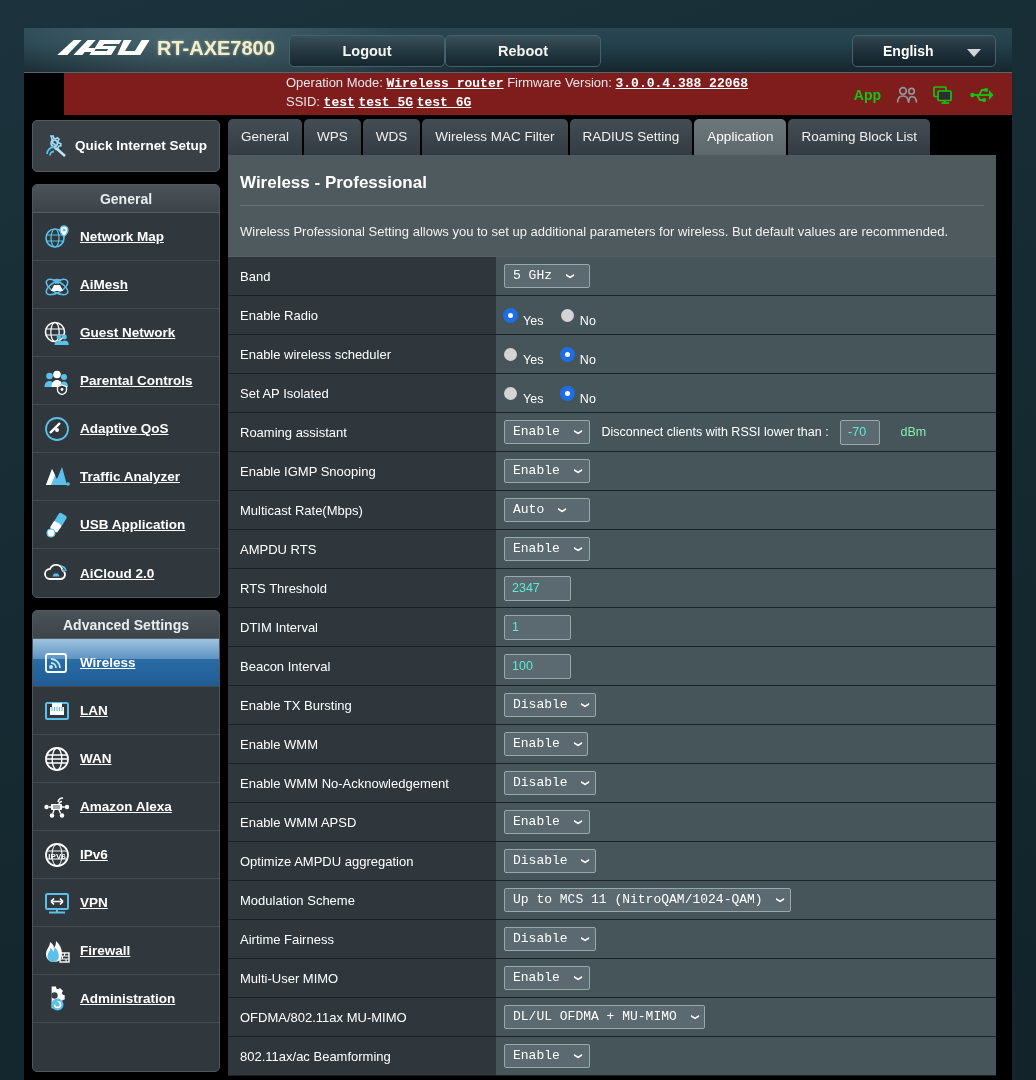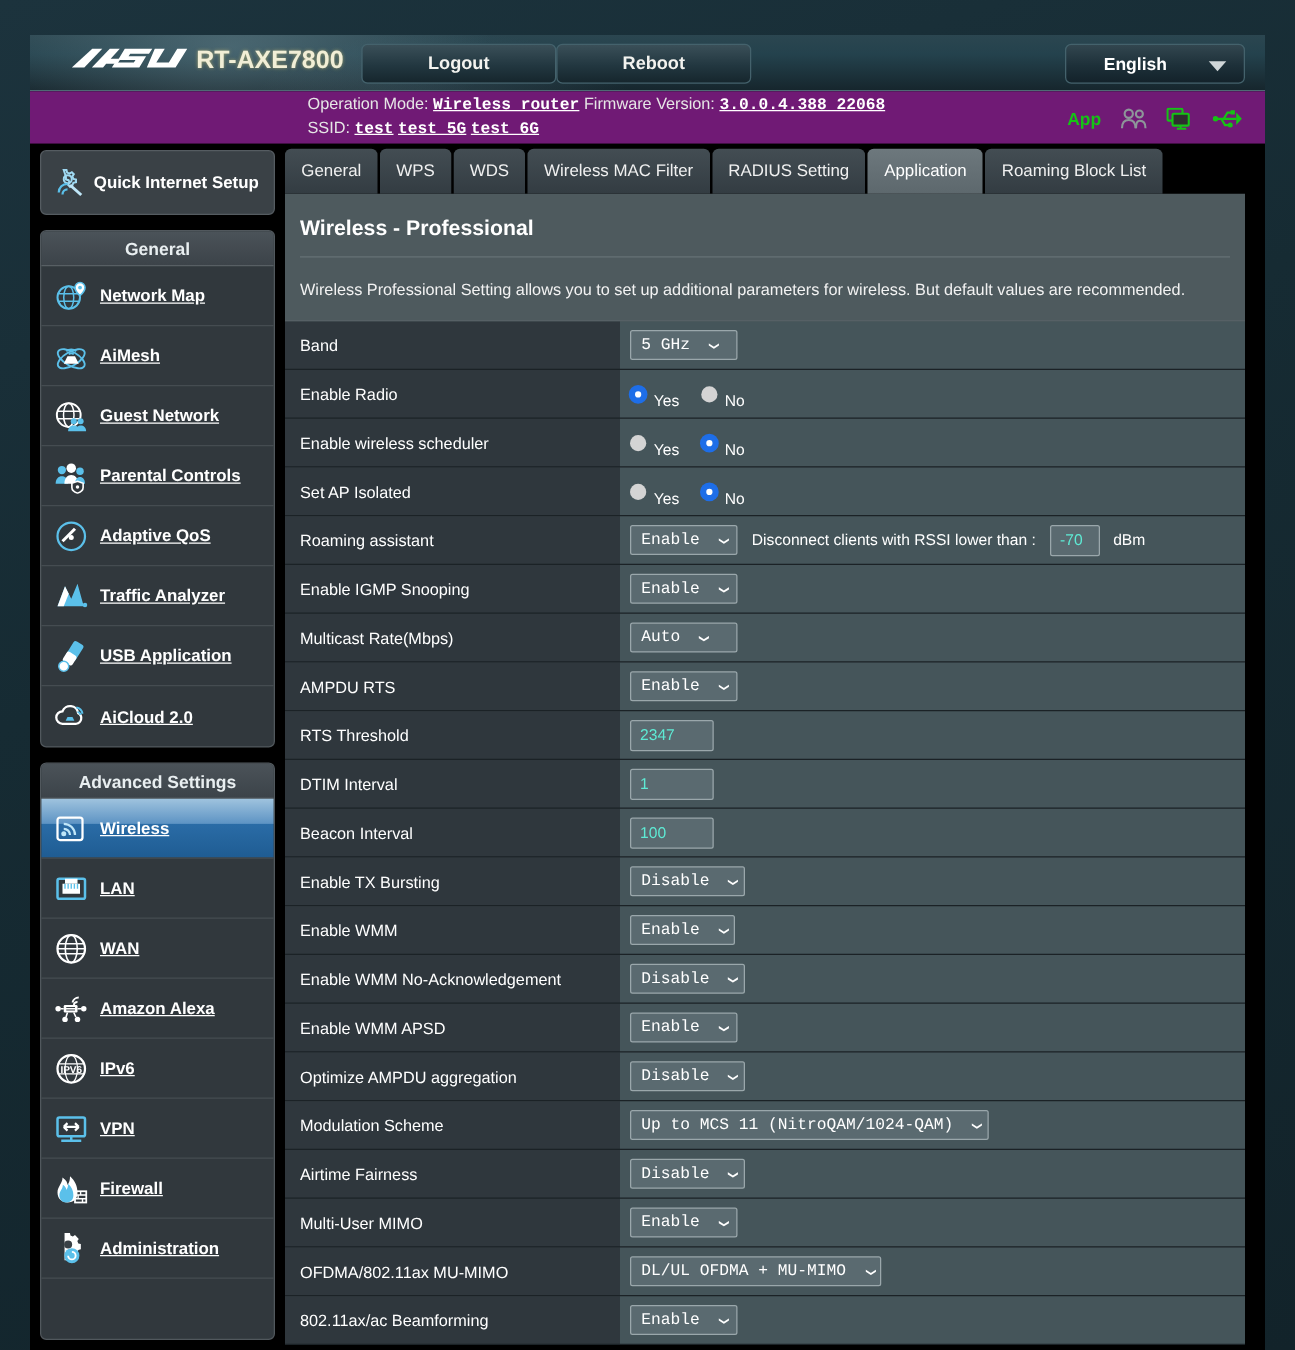--- a/index.html
+++ b/index.html
@@ -77,21 +77,22 @@
     width: 0; height: 0;
     border-left: 7px solid transparent;
     border-right: 7px solid transparent;
     border-top: 8px solid #cfd6d8;
   }
 
   
   #infostrip {
     position: relative;
     height: 42px;
-    background: #701a75;
+    background: #7f1d1d;
+    margin-left: 40px;
   }
   #opmode {
     position: absolute; left: 222px; top: 2px;
     font-size: 13px; color: #e6e6e6;
     white-space: nowrap;
   }
   #ssidline {
     position: absolute; left: 222px; top: 21px;
     font-size: 13px; color: #e6e6e6;
     white-space: nowrap;
@@ -270,21 +271,21 @@
   }
   .rdo.on {
     background: #ffffff;
     border: 4px solid #1e6ee8;
     width: 13px; height: 13px;
     box-shadow: 0 0 0 1px #1e6ee8;
   }
   .rlabel { color: #ffffff; font-size: 12.5px; margin-top: 12px; }
 
   .inline-note { color: #ffffff; font-size: 12.5px; margin: 0 7px 0 7px; vertical-align: middle; }
-  .unit { color: #ffffff; font-size: 12.5px; margin-left: 6px; vertical-align: middle; }
+  .unit { color: #86efac; font-size: 12.5px; margin-left: 16px; vertical-align: middle; }
 </style>
 </head>
 <body>
 
 <div id="shell">
 
   <div id="topbar">
     <div id="asus-logo">
       <svg width="92" height="22" viewBox="0 0 92 22">
         <path d="M2 18 L16 3 L24 3 L12 18 Z" fill="#ffffff"></path>

